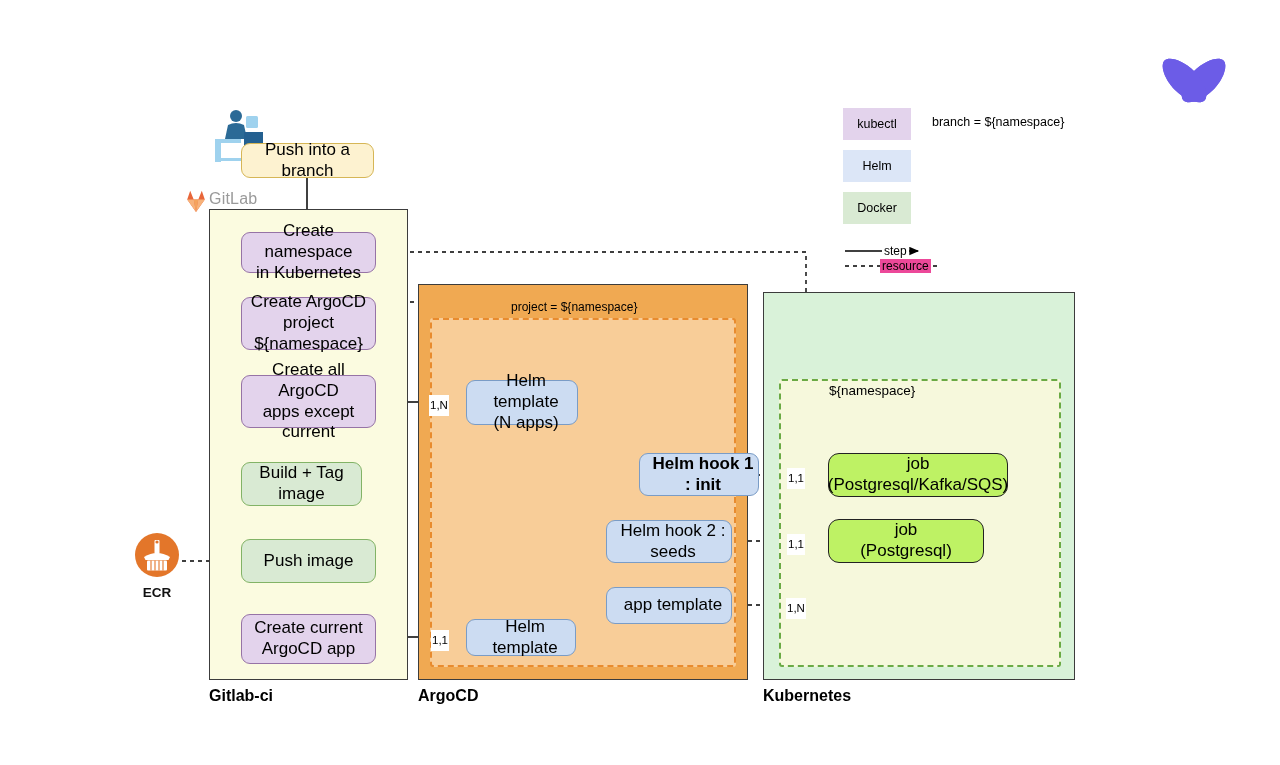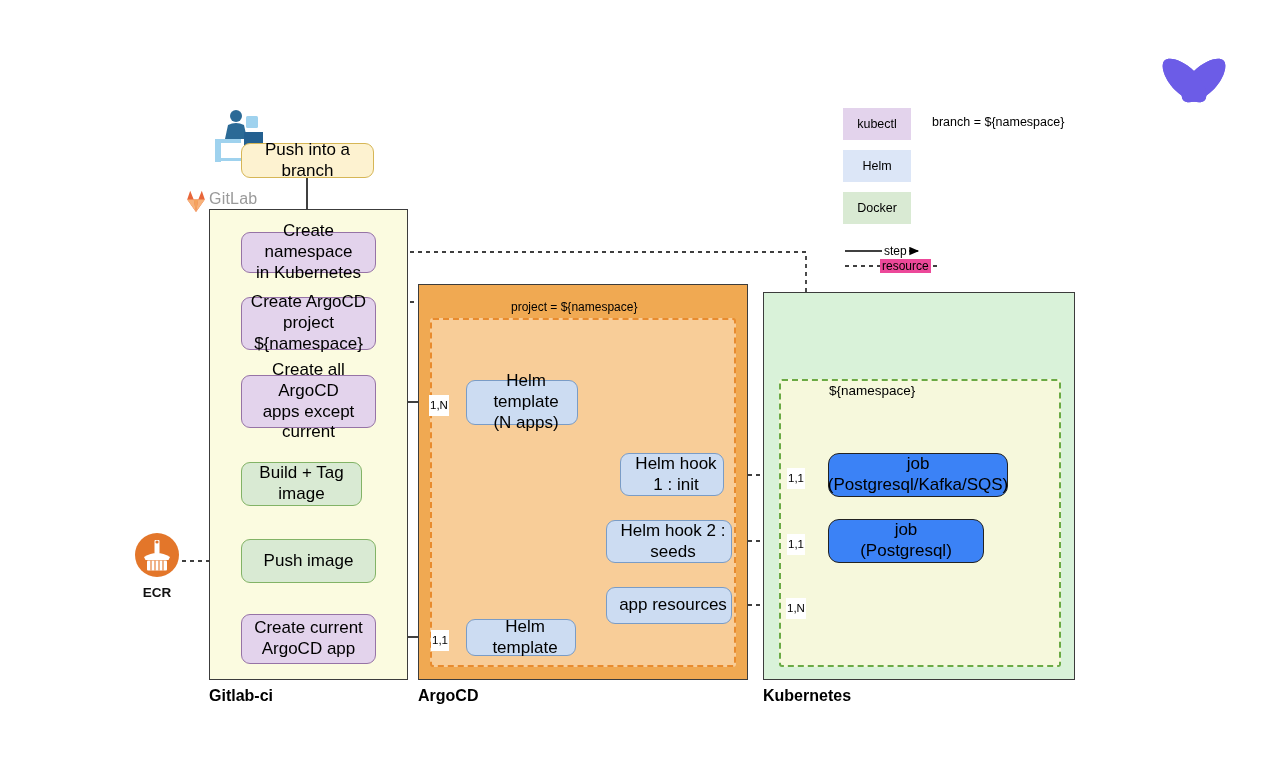--- a/index.html
+++ b/index.html
@@ -51,21 +51,21 @@
   .n-green {
     background: #d9ead3;
     border: 1px solid #82b366;
   }
   .n-blue {
     background: #ccdcf2;
     border: 1px solid #7a9cc6;
     padding-left: 8px;
   }
   .n-white {
-    background: #3b82f6;
+    background: #bef264;
     border: 1.6px solid #222222;
     border-radius: 11px;
   }
   .container-box {
     position: absolute;
     box-sizing: border-box;
     border: 1.8px solid #3c3c3c;
   }
   .c-gitlab { background: #fbfbe0; }
   .c-argo   { background: #f0a952; }
@@ -312,25 +312,25 @@
 
   <div class="node n-green" style="left:241px; top:539px; width:135px; height:44px;">Push image</div>
 
   <div class="ecr-text" style="left:127px; top:585px; width:60px;">ECR</div>
 
   <div class="plain-label" style="left:511px; top:300px;">project = ${namespace}</div>
 
   <div class="node n-blue" style="left:466px; top:380px; width:112px; height:45px;">Helm template
 (N apps)</div>
 
-  <div class="node n-blue" style="left:620px; top:453px; width:104px; height:43px;">Helm hook 1 : init</div>
+  <div class="node n-blue" style="left:639px; top:453px; width:120px; height:43px;font-weight:bold;">Helm hook 1 : init</div>
 
   <div class="node n-blue" style="left:606px; top:520px; width:126px; height:43px;">Helm hook 2 : seeds</div>
 
-  <div class="node n-blue" style="left:606px; top:587px; width:126px; height:37px;">app resources</div>
+  <div class="node n-blue" style="left:606px; top:587px; width:126px; height:37px;">app template</div>
 
   <div class="node n-blue" style="left:466px; top:619px; width:110px; height:37px;">Helm template</div>
 
   <div class="ns-text" style="left:829px; top:383px;">${namespace}</div>
 
   <div class="node n-white" style="left:828px; top:453px; width:180px; height:44px;">job
 (Postgresql/Kafka/SQS)</div>
 
   <div class="node n-white" style="left:828px; top:519px; width:156px; height:44px;">job
 (Postgresql)</div>

